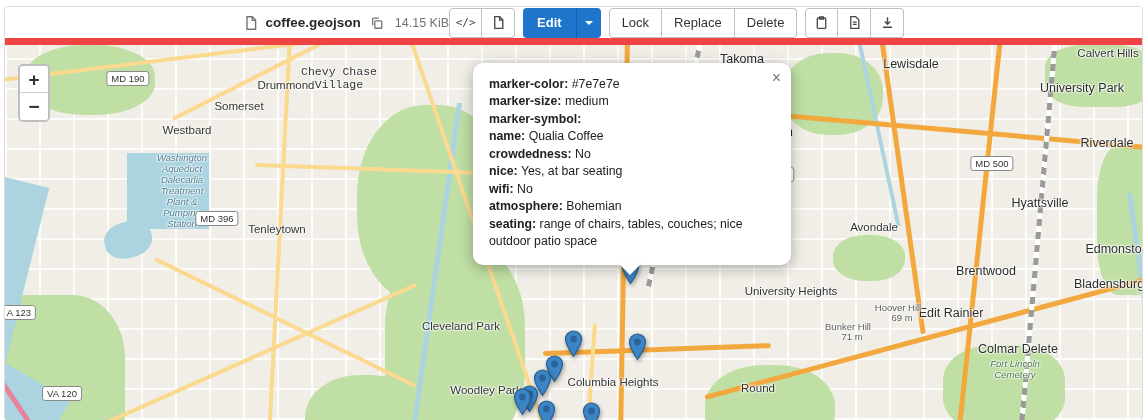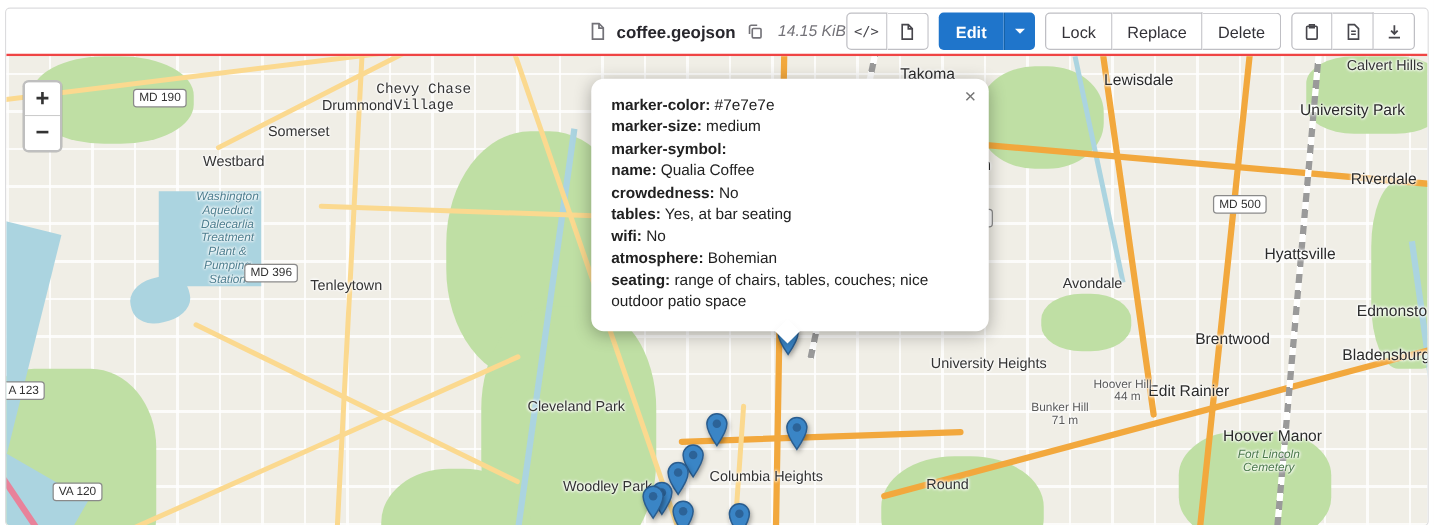--- a/index.html
+++ b/index.html
@@ -5,26 +5,26 @@
   :root{
     --accent:#1f75cb; --marker:#3a85c6; --land:#f0eee6; --water:#abd4e0;
     --park:#bfdfa4; --road-major:#f2a83d; --road-minor:#fbd98f; --road-trunk:#e8829a;
   }
   *{box-sizing:border-box;}
   html,body{margin:0;padding:0;width:1147px;height:420px;overflow:hidden;
     font-family:"Liberation Sans",sans-serif;background:#fff;}
 
   
   .file-box{margin:6px 4px 0;border:1px solid #dcdcde;border-radius:4px;overflow:hidden;}
-  .file-header{height:38px;display:flex;align-items:center;justify-content:flex-end;
-    padding:0 10px;background:#fff;border-bottom:2px solid #ef4444;}
+  .file-header{height:38px;display:flex;align-items:center;justify-content:center;
+    padding:0 10px;background:#fff;border-bottom:7px solid #ef4444;}
   .fh-left{display:flex;align-items:center;gap:7px;}
   .fh-left svg{display:block;}
   .fname{font-weight:bold;font-size:13.5px;color:#28272d;}
-  .fsize{font-size:12.5px;color:#737278;margin-left:2px;font-style:italic;}
+  .fsize{font-size:12.5px;color:#737278;margin-left:2px;}
   .ghostbtn{border:0;background:none;padding:2px;cursor:pointer;display:flex;align-items:center;border-radius:3px;}
   .fh-right{display:flex;align-items:center;gap:8px;}
   .seg{display:flex;}
   .seg button{height:30px;background:#fff;border:1px solid #bfbfc4;color:#333238;
     font-size:13px;font-family:inherit;padding:0 12px;cursor:pointer;display:flex;align-items:center;justify-content:center;}
   .seg button + button{border-left:0;}
   .seg button:first-child{border-radius:4px 0 0 4px;}
   .seg button:last-child{border-radius:0 4px 4px 0;}
   .seg button:only-child{border-radius:4px;}
   .seg .iconbtn{width:33px;padding:0;}
@@ -212,24 +212,24 @@
         <div class="maplabel town" style="left: 767px; top: 80px;">Chillum</div>
         <div class="maplabel shield" style="left: 768px; top: 122px; font-weight: bold;">MD 501</div>
         <div class="maplabel shield" style="left: 987px; top: 111px;">MD 500</div>
         <div class="maplabel town" style="left: 1077px; top: 36px;">University Park</div>
         <div class="maplabel town" style="left: 1102px; top: 91px;">Riverdale</div>
         <div class="maplabel town" style="left: 1035px; top: 151px;">Hyattsville</div>
         <div class="maplabel place" style="left: 869px; top: 176px;">Avondale</div>
         <div class="maplabel town" style="left: 981px; top: 219px;">Brentwood</div>
         <div class="maplabel town" style="left: 946px; top: 261px;">Edit Rainier</div>
         <div class="maplabel terrain" style="left: 893px; top: 258px;">Hoover Hill</div>
-        <div class="maplabel terrain" style="left: 897px; top: 268px;">44 m</div>
+        <div class="maplabel terrain" style="left: 897px; top: 268px;">69 m</div>
         <div class="maplabel terrain" style="left: 843px; top: 277px;">Bunker Hill</div>
         <div class="maplabel terrain" style="left: 847px; top: 287px;">71 m</div>
-        <div class="maplabel town" style="left: 1013px; top: 297px;">Hoover Manor</div>
+        <div class="maplabel town" style="left: 1013px; top: 297px;">Colmar Delete</div>
         <div class="maplabel green wrap" style="left: 1010px; top: 314px;">Fort Lincoln Cemetery</div>
         <div class="maplabel town" style="left: 1104px; top: 232px;">Bladensburg</div>
         <div class="maplabel town" style="left: 1112px; top: 197px;">Edmonston</div>
         <div class="maplabel place" style="left: 1103px; top: 2px;">Calvert Hills</div>
         <div class="maplabel place" style="left: 753px; top: 337px;">Round</div>
       </div>
     <div class="markers-layer">
         <div class="pin" style="left: 616px; top: 212px;">
   <svg width="19" height="28" viewBox="0 0 19 28">
     <path d="M9.5 1C5 1 1.5 4.6 1.5 9.1 C1.5 15 9.5 26.5 9.5 26.5 C9.5 26.5 17.5 15 17.5 9.1 C17.5 4.6 14 1 9.5 1 Z" fill="#3a85c6" stroke="#2a5d8f" stroke-width="1.2"></path>
@@ -287,21 +287,21 @@
       </div>
 
     <div class="popup">
       <button class="popup-close">×</button>
       <div>
           <div class="prop"><b>marker-color:</b> #7e7e7e</div>
           <div class="prop"><b>marker-size:</b> medium</div>
           <div class="prop"><b>marker-symbol:</b> </div>
           <div class="prop"><b>name:</b> Qualia Coffee</div>
           <div class="prop"><b>crowdedness:</b> No</div>
-          <div class="prop"><b>tables:</b> Yes, at bar seating</div>
+          <div class="prop"><b>nice:</b> Yes, at bar seating</div>
           <div class="prop"><b>wifi:</b> No</div>
           <div class="prop"><b>atmosphere:</b> Bohemian</div>
           <div class="prop"><b>seating:</b> range of chairs, tables, couches; nice outdoor patio space</div>
         </div>
       <div class="tail"></div>
     </div>
 
     <div class="zoomctl">
       <button>+</button>
       <button>−</button>

